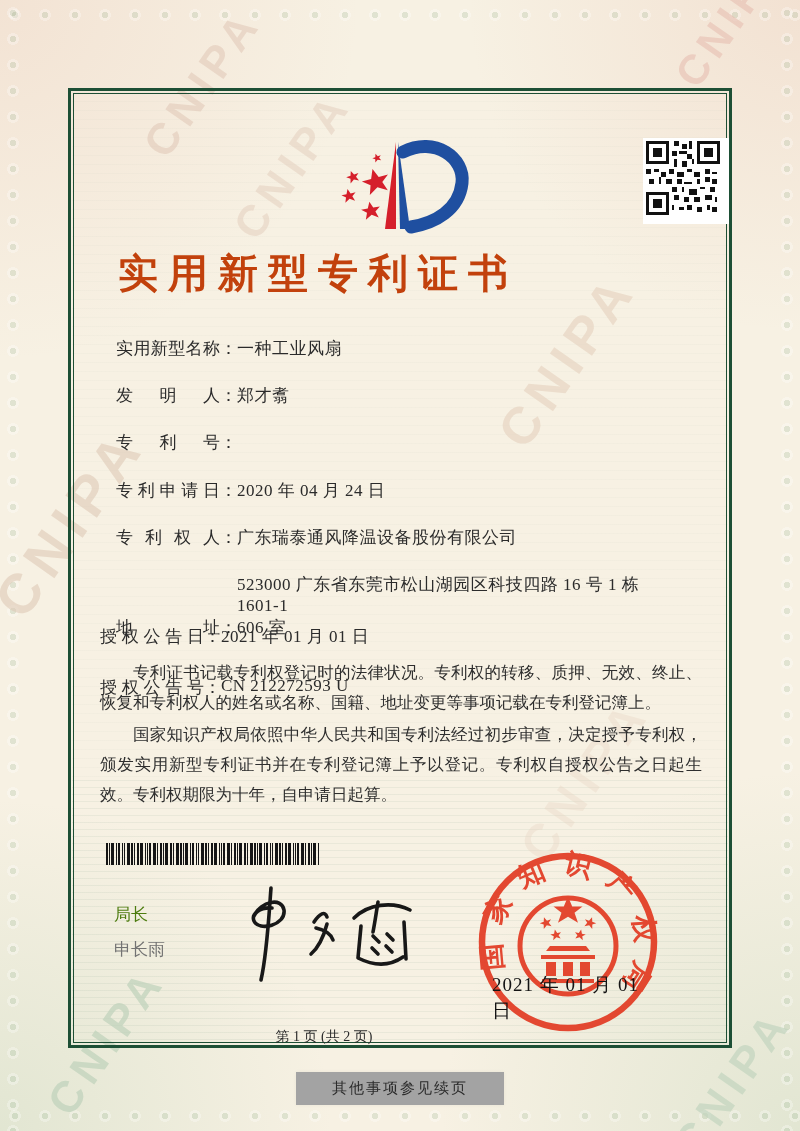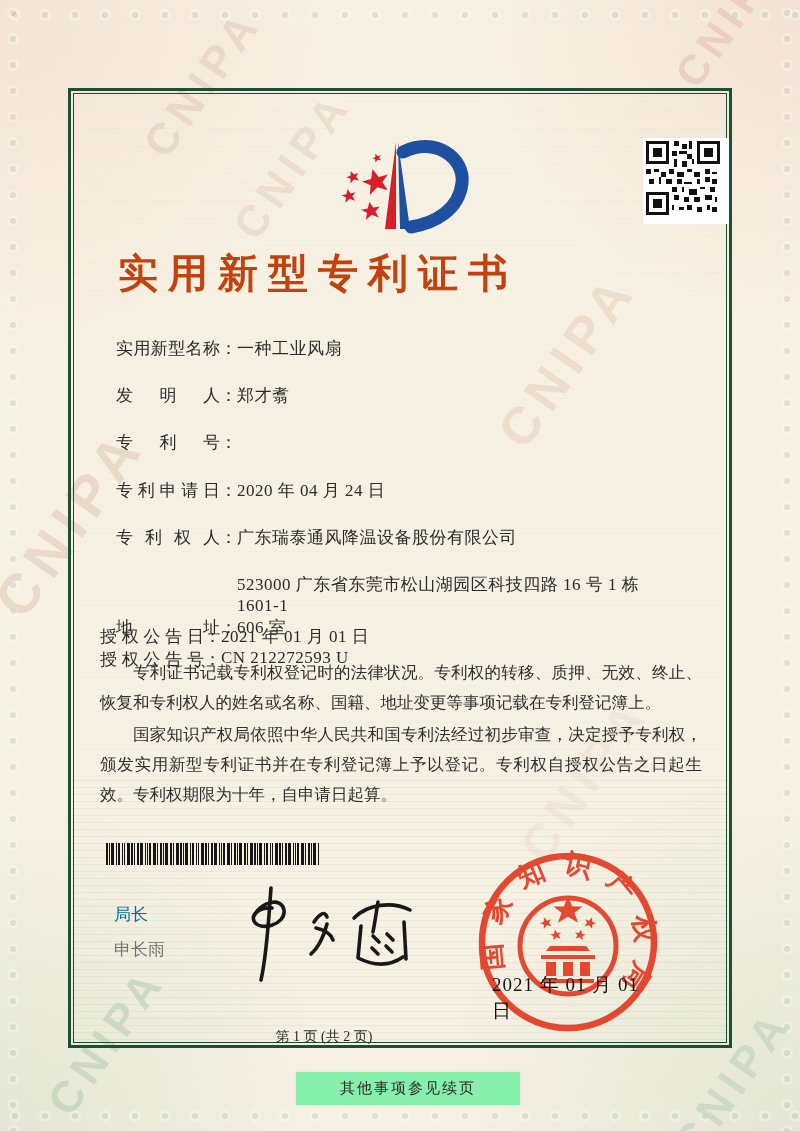--- a/index.html
+++ b/index.html
@@ -53,41 +53,41 @@
   .title{position:absolute;left:0;top:246px;width:636px;text-align:center;
     font-size:40px;font-weight:700;letter-spacing:10px;color:#c2410c;}
   
   .field-row{position:absolute;left:116px;width:560px;font-size:17px;display:flex;align-items:flex-end;}
   .flabel{display:inline-block;width:104px;text-align:justify;text-align-last:justify;flex:0 0 104px;}
   .colon{flex:0 0 auto;}
   .fvalue{flex:1;white-space:pre-line;letter-spacing:.5px;}
   .r1{top:337px}.r2{top:384px}.r3{top:431px}.r4{top:479px}.r5{top:526px}.r6{top:573px}
   .grant-row{position:absolute;left:100px;top:625px;width:600px;font-size:17px;display:flex;flex-direction:column;}
   .grant-left{display:flex;width:320px;}
-  .grant-right{display:flex;}
+  .grant-right{display:flex;margin-top:28px;}
   
   .body-text{position:absolute;left:100px;top:658px;width:602px;font-size:16.5px;
     line-height:1.82;text-align:justify;color:#2e2e2e;}
   .body-text p{margin:0 0 2px 0;text-indent:2em;}
   
   .barcode{position:absolute;left:105px;top:843px;}
   
   .signer-title{position:absolute;left:114px;top:903px;font-size:17px;
-    font-family:"Liberation Sans","DejaVu Sans",sans-serif;color:#0369a1;}
+    font-family:"Liberation Sans","DejaVu Sans",sans-serif;color:#4d7c0f;}
   .signer-name{position:absolute;left:114px;top:938px;font-size:17px;
     font-family:"Liberation Sans","DejaVu Sans",sans-serif;color:#737373;}
   .signature{position:absolute;left:228px;top:882px;}
   
   .seal{position:absolute;left:473px;top:847px;}
   .seal-date{position:absolute;left:492px;top:972px;width:170px;font-size:19px;
     color:#141414;letter-spacing:1px;}
   
   .page-info{position:absolute;left:0;top:1028px;width:648px;text-align:center;font-size:14px;}
-  .cont-note{position:absolute;left:296px;top:1072px;width:208px;background:#86efac;
-    text-align:center;font-size:15px;padding:7px 8px;letter-spacing:2px;box-shadow:0 0 4px rgba(0,0,0,.05);}
+  .cont-note{position:absolute;left:296px;top:1072px;width:208px;background:#a3a3a3;
+    text-align:center;font-size:15px;padding:7px 0;letter-spacing:2px;box-shadow:0 0 4px rgba(0,0,0,.05);}
 </style>
 </head>
 <body>
 
 <div class="page">
 
   <div class="tint"></div>
   <div class="lace lace-h lace-top"></div>
   <div class="lace lace-h lace-bottom"></div>
   <div class="lace lace-v lace-left"></div>

